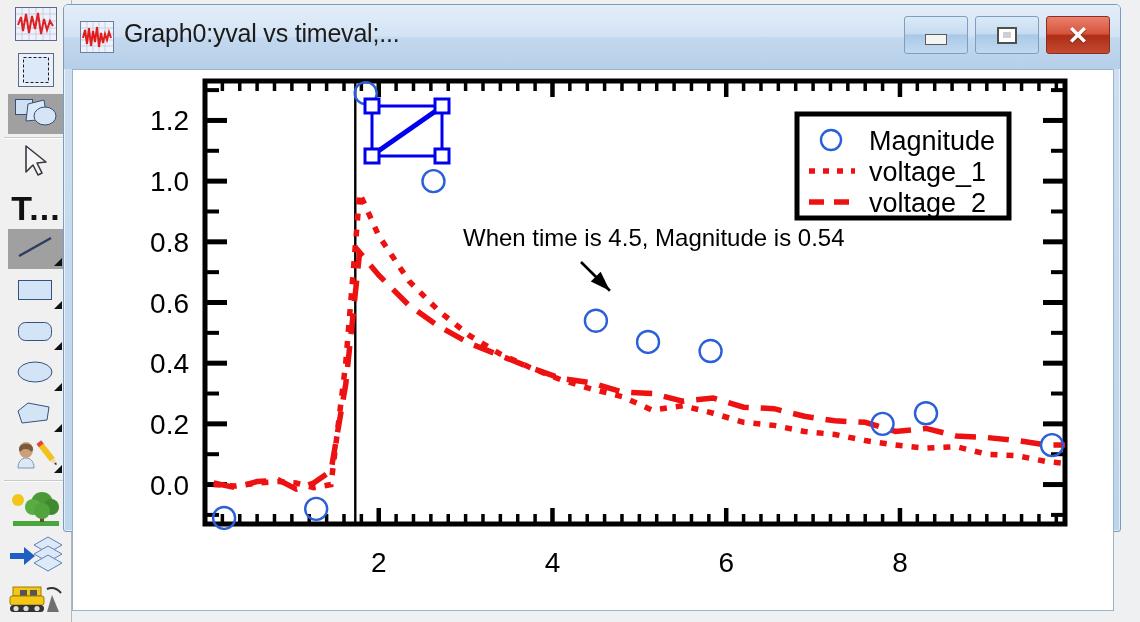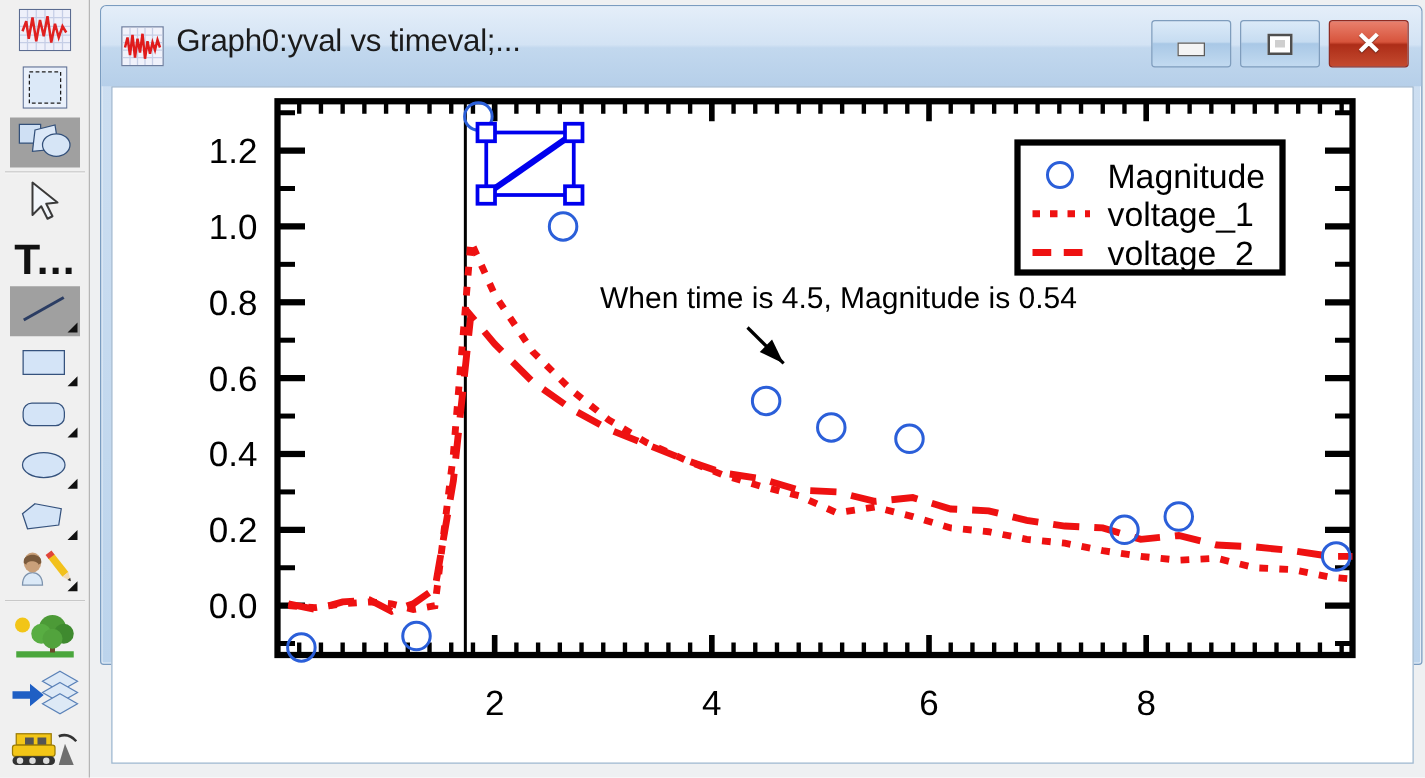--- a/index.html
+++ b/index.html
@@ -23,21 +23,21 @@
     box-sizing:border-box;
   }
   .tool.sel{background:#a0a0a0;}
   .tsep{position:absolute;left:4px;width:64px;height:1px;background:#c8c8c8;
         border-bottom:1px solid #ffffff;}
   .corner{position:absolute;right:2px;bottom:3px;width:0;height:0;
           border-left:8px solid transparent;border-bottom:8px solid #111;}
 
   
   .window{
-    position:absolute;left:80px;top:4px;width:1058px;height:528px;
+    position:absolute;left:63px;top:4px;width:1058px;height:528px;
     background:linear-gradient(180deg,#cfe0f2 0%,#bcd4ec 100%);
     border:1px solid #7a9cc0;border-radius:5px 5px 3px 3px;
     box-sizing:border-box;
     box-shadow:0 0 0 1px rgba(255,255,255,.6) inset;
   }
   .titlebar{
     position:absolute;left:0;top:0;right:0;height:64px;
     border-radius:4px 4px 0 0;
     background:linear-gradient(180deg,#e4eef9 0%,#d3e3f4 48%,#c2d8ee 52%,#b6cfe9 100%);
   }

